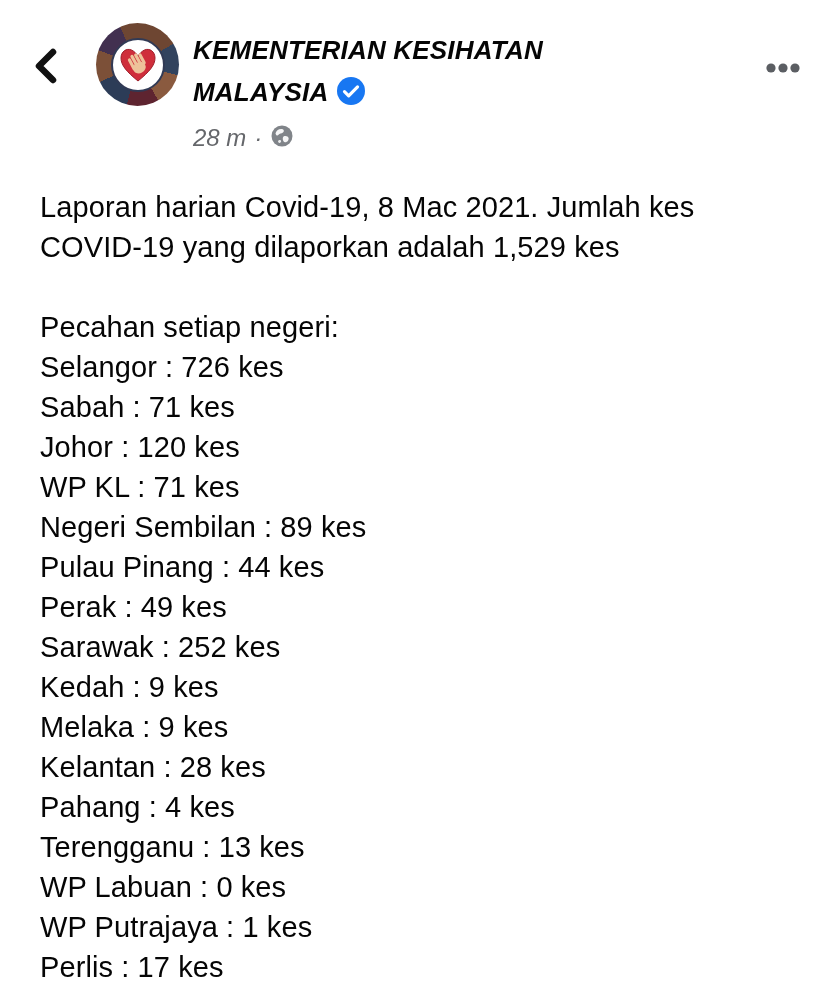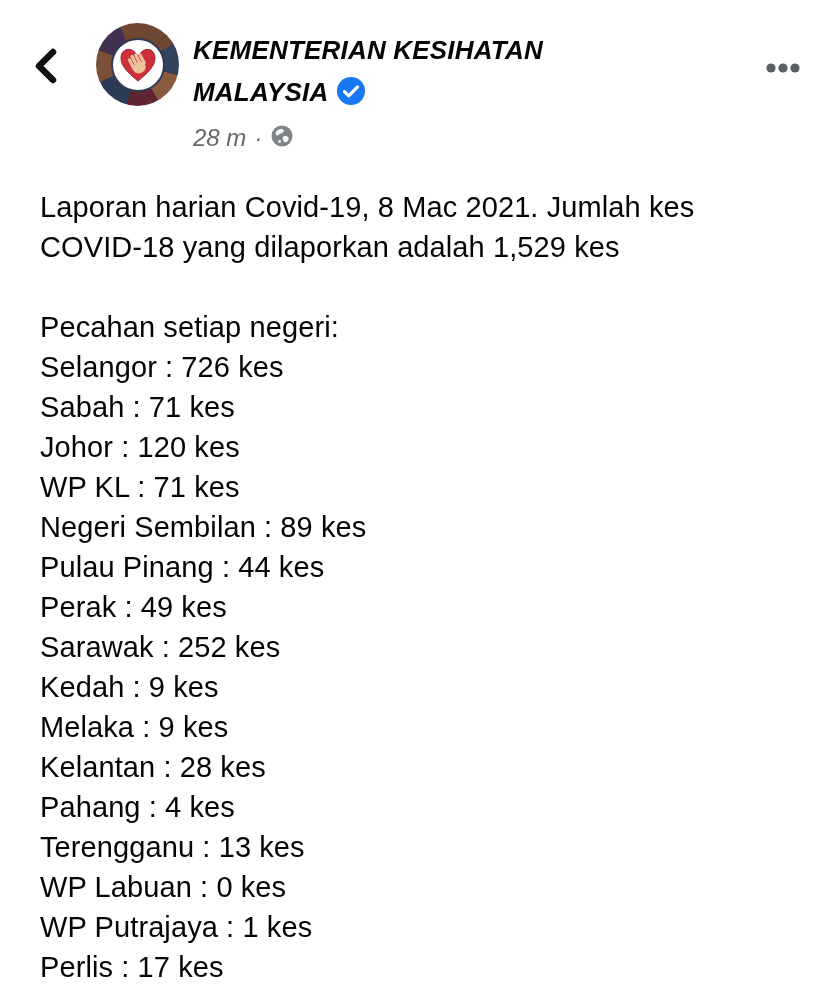--- a/index.html
+++ b/index.html
@@ -169,21 +169,21 @@
           <circle cx="5" cy="5" r="4.6"></circle>
           <circle cx="17" cy="5" r="4.6"></circle>
           <circle cx="29" cy="5" r="4.6"></circle>
         </svg>
       </span>
     </div>
   </header>
 
   <main class="post-body">
     <div class="post-line">Laporan harian Covid-19, 8 Mac 2021. Jumlah kes</div>
-    <div class="post-line"><span>COVID-18 yang dilaporkan adalah </span><span class="bold">1,529 kes</span></div>
+    <div class="post-line"><span>COVID-19 yang dilaporkan adalah </span><span class="bold">1,529 kes</span></div>
     <div class="post-line blank"></div>
     <div class="post-line">Pecahan setiap negeri:</div>
     <div id="states">
         <div class="post-line">Selangor : 726 kes</div>
         <div class="post-line">Sabah : 71 kes</div>
         <div class="post-line">Johor : 120 kes</div>
         <div class="post-line">WP KL : 71 kes</div>
         <div class="post-line">Negeri Sembilan : 89 kes</div>
         <div class="post-line">Pulau Pinang : 44 kes</div>
         <div class="post-line">Perak : 49 kes</div>

